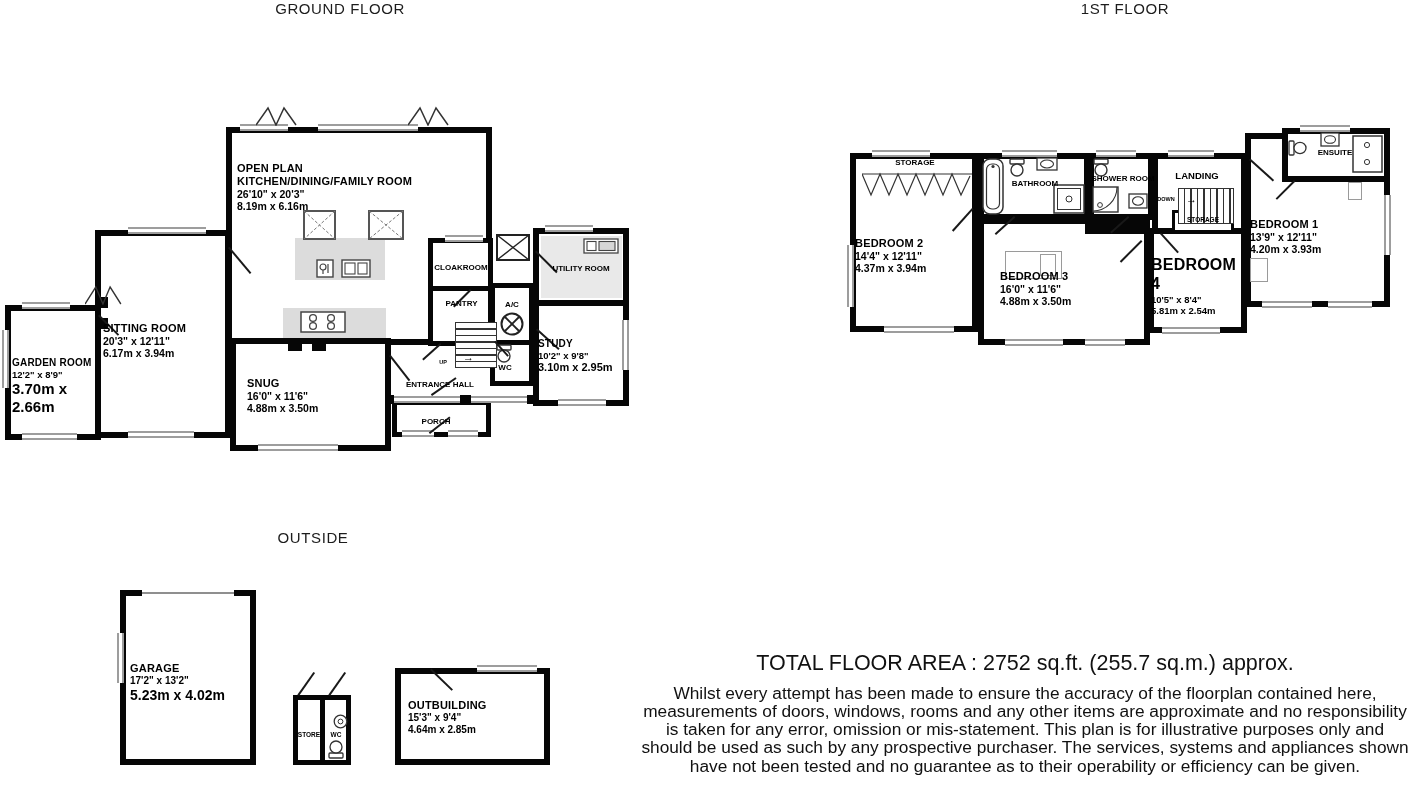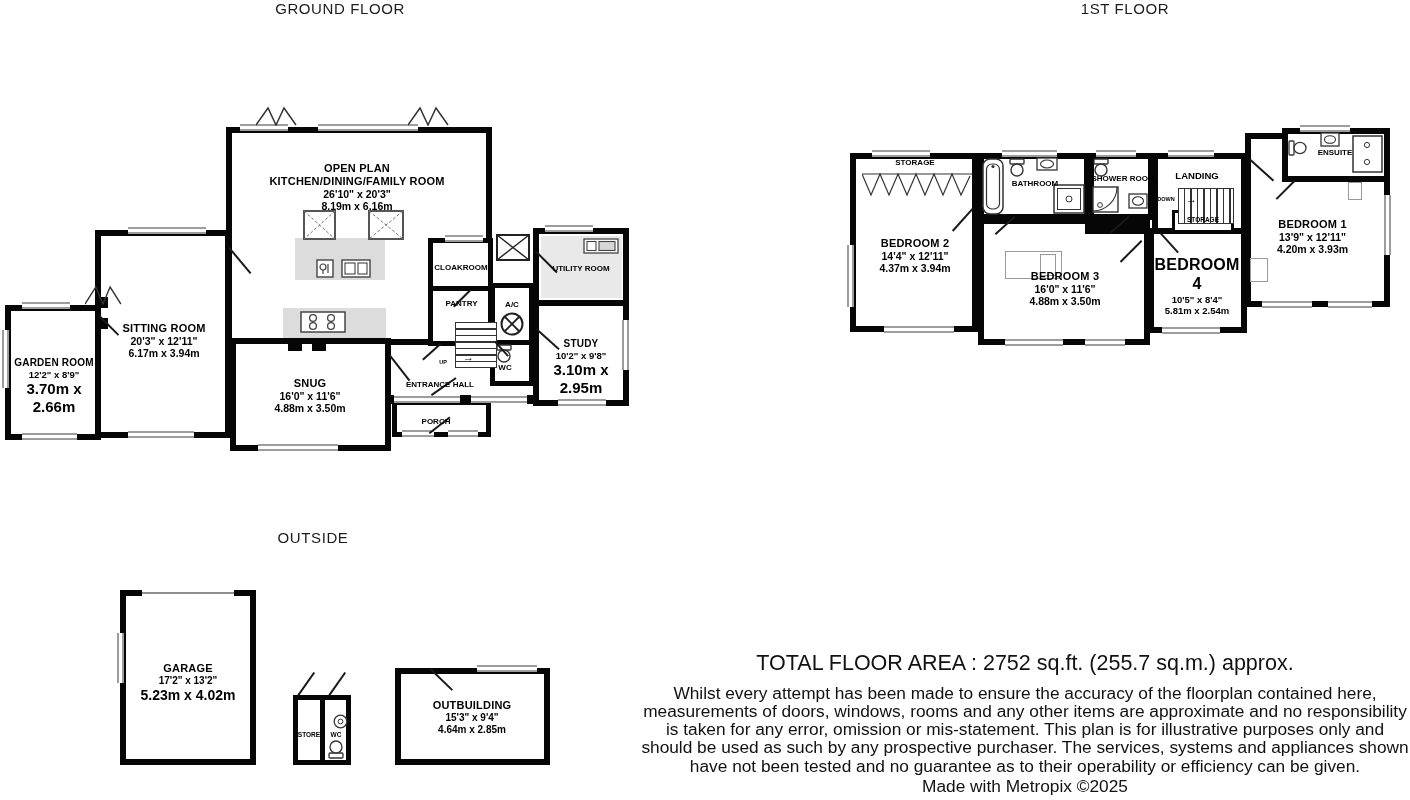--- a/index.html
+++ b/index.html
@@ -8,21 +8,21 @@
   .hdr{position:absolute;font-size:15px;letter-spacing:.6px;color:#1c1c1c;text-align:center;white-space:nowrap;}
   .room{position:absolute;background:#fff;border:6px solid #060606;box-sizing:border-box;z-index:2;}
   .room.b5{border-width:5px;}
   .wall{position:absolute;background:#060606;z-index:4;}
   .winh{position:absolute;height:7px;background:#fff;border-top:2px solid #9d9d9d;border-bottom:2px solid #9d9d9d;box-sizing:border-box;z-index:5;}
   .winv{position:absolute;width:7px;background:#fff;border-left:2px solid #9d9d9d;border-right:2px solid #9d9d9d;box-sizing:border-box;z-index:5;}
   .thinline{position:absolute;background:#8f8f8f;z-index:5;}
   .door{position:absolute;width:2px;background:#191919;transform-origin:top left;z-index:6;}
   .gray{position:absolute;background:#dcdcdc;z-index:3;}
   .ltgray{position:absolute;background:#e9e9e9;z-index:3;}
-  .rlabel{position:absolute;text-align:center;z-index:8;line-height:1.18;}
+  .rlabel{position:absolute;z-index:8;line-height:1.18;}
   .rname{font-size:11px;font-weight:bold;letter-spacing:.2px;}
   .rdim{font-size:10.5px;font-weight:bold;}
   .slabel{position:absolute;font-size:8px;font-weight:bold;text-align:center;white-space:nowrap;z-index:8;}
   .xs{font-size:6.5px;}
   .tiny{font-size:5.5px;}
   .stairs-up{position:absolute;background:repeating-linear-gradient(180deg,#fff 0 5px,#333 5px 6.5px);border:1.5px solid #333;box-sizing:border-box;z-index:6;}
   .stairs-down{position:absolute;background:repeating-linear-gradient(90deg,#fff 0 5px,#333 5px 6.5px);border:1.5px solid #333;box-sizing:border-box;z-index:6;}
   .arrow{position:absolute;font-size:11px;font-weight:bold;z-index:9;line-height:1;}
   .ico{position:absolute;z-index:6;}
   .furn{position:absolute;border:1.5px solid #9a9a9a;background:#fff;box-sizing:border-box;z-index:4;}
@@ -173,21 +173,21 @@
       <div class="rdim" style="font-size:15px;">3.70m x 2.66m</div>
     </div>
     <div class="rlabel" style="left:247px;top:377px;width:126px;">
       <div class="rname">SNUG</div>
       <div class="rdim">16'0" x 11'6"</div>
       <div class="rdim">4.88m x 3.50m</div>
     </div>
     <div class="rlabel" style="left:538px;top:338px;width:86px;">
       <div class="rname" style="font-size:10px;">STUDY</div>
       <div class="rdim" style="font-size:9.5px;">10'2" x 9'8"</div>
-      <div class="rdim" style="font-size:15px;">3.10m x 2.95m</div>
+      <div class="rdim" style="font-size:11px;">3.10m x 2.95m</div>
     </div>
     <div class="slabel" style="left:533px;top:264px;width:96px;">UTILITY ROOM</div>
     <div class="slabel" style="left:430px;top:263px;width:62px;">CLOAKROOM</div>
     <div class="slabel" style="left:433px;top:299px;width:57px;">PANTRY</div>
     <div class="slabel" style="left:494px;top:300px;width:36px;">A/C</div>
     <div class="slabel" style="left:492px;top:363px;width:26px;">WC</div>
     <div class="slabel" style="left:395px;top:380px;width:90px;">ENTRANCE HALL</div>
     <div class="slabel" style="left:411px;top:417px;width:50px;">PORCH</div>
   </div>
 
@@ -346,16 +346,15 @@
     <div class="rlabel" style="left:408px;top:699px;width:128px;">
       <div class="rname">OUTBUILDING</div>
       <div class="rdim" style="font-size:10px;">15'3" x 9'4"</div>
       <div class="rdim" style="font-size:10px;">4.64m x 2.85m</div>
     </div>
   </div>
 
   <div class="footer">
     <div class="total">TOTAL FLOOR AREA : 2752 sq.ft. (255.7 sq.m.) approx.</div>
     <div class="disc">Whilst every attempt has been made to ensure the accuracy of the floorplan contained here, measurements of doors, windows, rooms and any other items are approximate and no responsibility is taken for any error, omission or mis-statement. This plan is for illustrative purposes only and should be used as such by any prospective purchaser. The services, systems and appliances shown have not been tested and no guarantee as to their operability or efficiency can be given.</div>
-    <div class="credit">Made with Metropix ©2025</div>
   </div>
 
 </div>
 
 </body></html>

